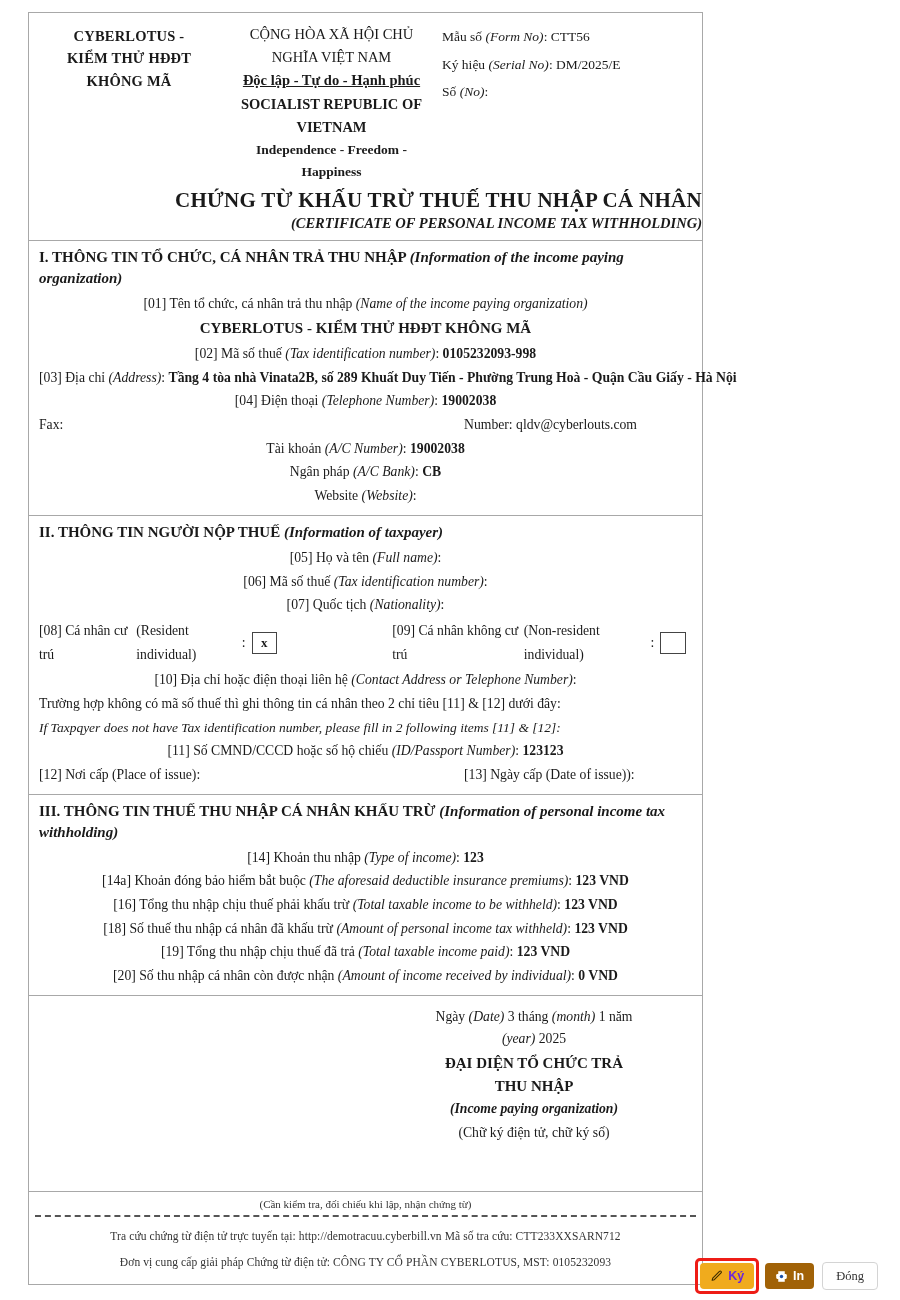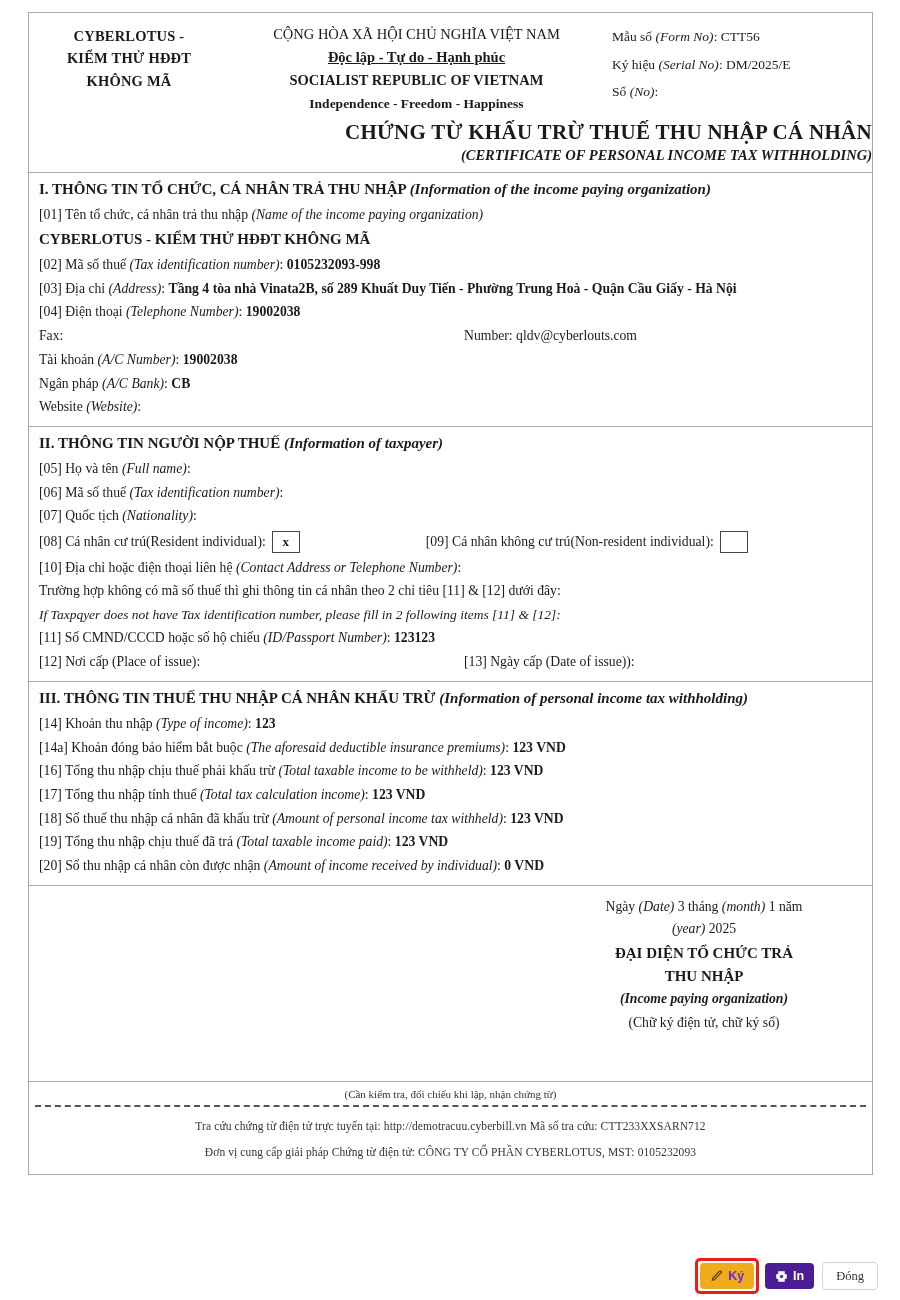--- a/index.html
+++ b/index.html
@@ -14,21 +14,21 @@
     font-family: "Liberation Serif", "DejaVu Serif", serif;
     color: #1a1a1a;
     -webkit-font-smoothing: antialiased;
   }
 
   
   .doc-wrap {
     position: absolute;
     left: 28px;
     top: 12px;
-    width: 845px;
+    width: 675px;
     background: #fff;
     border: 1px solid #a8a8a8;
     box-sizing: border-box;
   }
 
   .band {
     border-bottom: 1px solid #a8a8a8;
     box-sizing: border-box;
   }
   .band:last-child { border-bottom: none; }
@@ -94,20 +94,21 @@
     font-weight: bold;
     margin-bottom: 3px;
     line-height: 1.4;
   }
   .sect-title .en { font-style: italic; font-weight: bold; }
 
   .row {
     font-size: 13.7px;
     line-height: 1.73;
     white-space: nowrap;
+    text-align: center;
   }
   .row .en { font-style: italic; }
   .row .val { font-weight: bold; }
   .row .big {
     font-weight: bold;
     font-size: 15px;
   }
   .row-pair {
     display: flex;
     font-size: 13.7px;
@@ -229,21 +230,21 @@
     padding: 2px;
     display: inline-flex;
     margin-right: 6px;
   }
   .btn-sign {
     background: #f0ab1d;
     color: #6d28d9;
     border: none;
   }
   .btn-print {
-    background: #4c1d95;
+    background: #a16207;
     color: #ffffff;
     border: none;
     margin-right: 8px;
   }
   .btn-close {
     background: #ffffff;
     color: #333333;
     border: 1px solid #d4d4d4;
     font-weight: normal;
     height: 28px;
@@ -401,23 +402,20 @@
 
       <div class="row">
         <span>[14a] Khoản đóng bảo hiểm bắt buộc </span><span class="en">(The aforesaid deductible insurance premiums)</span><span>: </span><span class="val">123 VND</span>
       </div>
 
 
       <div class="row">
         <span>[16] Tổng thu nhập chịu thuế phải khấu trừ </span><span class="en">(Total taxable income to be withheld)</span><span>: </span><span class="val">123 VND</span>
       </div>
 
-      <div class="row">
-        <span>[17] Tổng thu nhập tính thuế </span><span class="en">(Total tax calculation income)</span><span>: </span><span class="val">123 VND</span>
-      </div>
 
       <div class="row">
         <span>[18] Số thuế thu nhập cá nhân đã khấu trừ </span><span class="en">(Amount of personal income tax withheld)</span><span>: </span><span class="val">123 VND</span>
       </div>
 
       <div class="row">
         <span>[19] Tổng thu nhập chịu thuế đã trả </span><span class="en">(Total taxable income paid)</span><span>: </span><span class="val">123 VND</span>
       </div>
 
       <div class="row">

